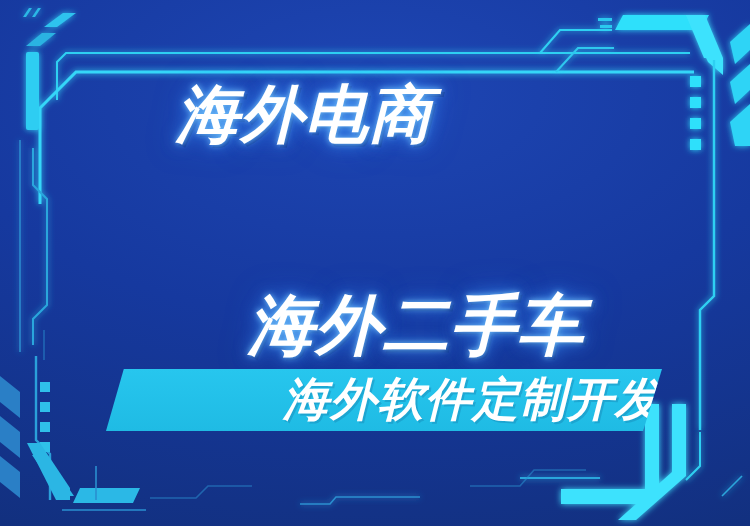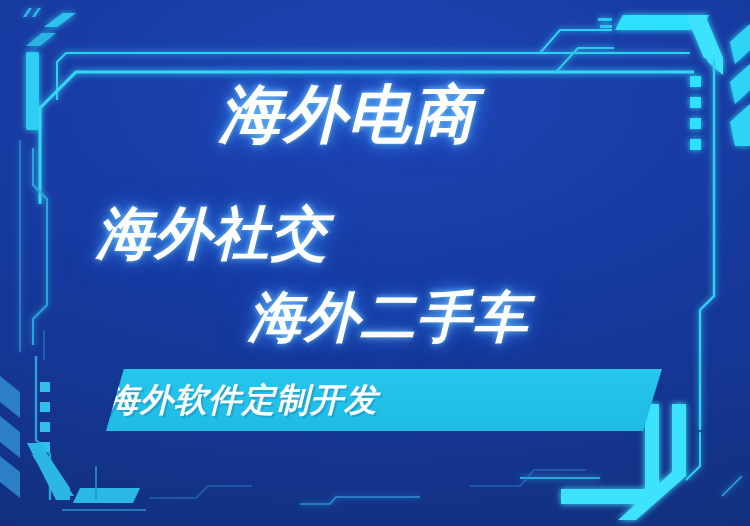--- a/index.html
+++ b/index.html
@@ -30,43 +30,43 @@
     letter-spacing:.02em;
     white-space:nowrap;
     font-family:"DejaVu Sans","Liberation Sans",sans-serif;
     text-shadow:
       0 0 6px rgba(120,200,255,.95),
       0 0 16px rgba(70,160,255,.75),
       0 0 30px rgba(40,120,255,.55),
       3px 3px 0 rgba(10,40,120,.55);
   }
 
-  .l-ecom   {left:176px; top:72px;  font-size:63px;margin-left:43px;}
+  .l-ecom   {left:176px; top:72px;  font-size:63px;}
   .l-ai     {left:418px; top:152px; font-size:52px;}
   .l-social {left:96px;  top:196px; font-size:57px;}
-  .l-car    {left:248px; top:281px; font-size:55px;}
+  .l-car    {left:248px; top:281px; font-size:66px;}
 
   
   .banner{
     position:absolute;
     left:106px; top:369px;
     width:556px; height:62px;
     background:linear-gradient(180deg,#27c6ee 0%,#1fbbe4 100%);
     clip-path:polygon(3.2% 0%, 100% 0%, 96.6% 100%, 0% 100%);
     box-shadow:0 0 26px rgba(40,190,240,.55);
   }
   .banner-label{
     position:absolute;
     left:0;right:0;top:50%;
     transform:translateY(-50%);
-    text-align:left;
+    text-align:right;
     color:#ffffff;
     font-weight:700;
     font-style:italic;
-    font-size:33px;
+    font-size:46px;
     letter-spacing:.03em;
     white-space:nowrap;
     font-family:"DejaVu Sans","Liberation Sans",sans-serif;
     text-shadow:2px 2px 0 rgba(20,120,170,.35);
   }
 </style>
 </head>
 <body>
 
 <div id="poster">
@@ -177,21 +177,20 @@
         <path d="M44 330 L44 360" fill="none" stroke="#2a8fd0" stroke-width="1.6"></path>
       </g>
     </svg>
   </div>
 
   <div class="copy">
 
     <div class="line l-ecom">海外电商</div>
 
 
-    <div class="line l-social">海外社交</div>
 
     <div class="line l-car">海外二手车</div>
 
     <div class="banner">
       <div class="banner-label">海外软件定制开发</div>
     </div>
 
   </div>
 
 </div>

